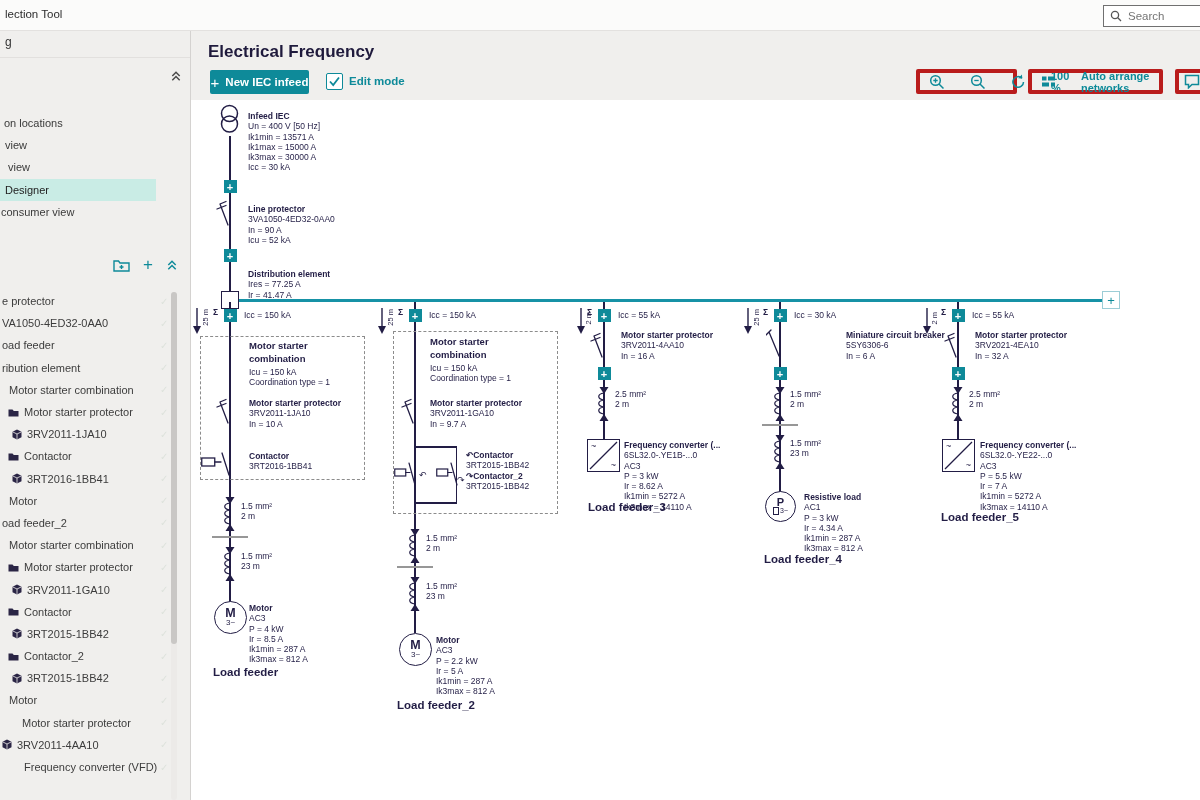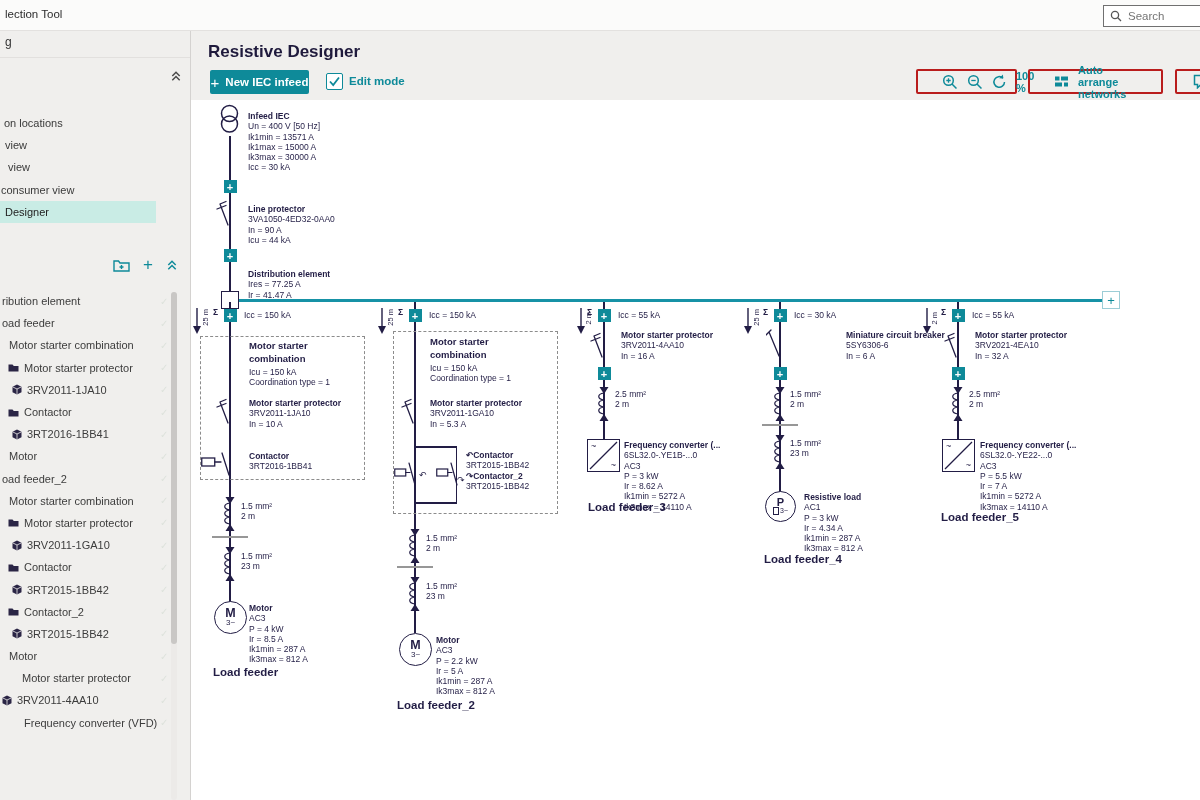--- a/index.html
+++ b/index.html
@@ -29,22 +29,22 @@
   .sb-track{position:absolute;left:171px;top:262px;width:6px;height:508px;background:#eceae8;border-radius:3px;}
   .sb-thumb{position:absolute;left:171px;top:262px;width:6px;height:352px;background:#c9c7c5;border-radius:3px;}
   
   #main{position:absolute;left:190px;top:30px;width:1010px;height:770px;background:#f0efed;}
   #pageTitle{position:absolute;left:18px;top:12px;font-size:17px;font-weight:700;color:#1f1a3c;}
   .btn-primary{position:absolute;left:20px;top:40px;width:99px;height:24px;background:#0e8a99;border-radius:2px;
     display:flex;align-items:center;justify-content:center;gap:6px;color:#fff;font-size:11.5px;font-weight:700;cursor:pointer;}
   .btn-primary .plus{font-size:15px;font-weight:400;}
   #editChk{position:absolute;left:136px;top:43px;width:15px;height:15px;border:1.5px solid #0e8a99;border-radius:2px;background:#fff;cursor:pointer;}
   #editLbl{position:absolute;left:159px;top:45px;font-size:11.5px;font-weight:700;color:#0e8a99;}
-  .tool-group{position:absolute;top:39px;height:25px;border:2px solid #b91c1c;border-radius:2px;background:transparent;
-    display:flex;align-items:center;gap:9px;padding:0 24px;box-sizing:border-box;color:#0e8a99;font-size:11px;font-weight:700;}
+  .tool-group{position:absolute;top:39px;height:25px;border:4px solid #b91c1c;border-radius:2px;background:transparent;
+    display:flex;align-items:center;gap:25px;padding:0 9px;box-sizing:border-box;color:#0e8a99;font-size:11px;font-weight:700;}
   #zoomGroup{left:726px;width:101px;}
   #arrangeBtn{left:838px;width:135px;cursor:pointer;}
   #commentBtn{left:985px;width:33px;justify-content:center;cursor:pointer;}
   .ticon{cursor:pointer;display:flex;}
   
   #canvas{position:absolute;left:190px;top:100px;width:1010px;height:700px;background:#fff;z-index:1;}
   #diagram{position:absolute;left:0;top:0;width:1200px;height:800px;z-index:5;pointer-events:none;}
   #diagram [data-interactable="true"]{pointer-events:auto;cursor:pointer;}
   .vline{position:absolute;width:1.5px;background:#221d45;}
   .hline{position:absolute;height:1.5px;background:#221d45;}
@@ -101,48 +101,56 @@
   <div id="navList" data-interactable="false">
     <div class="nav-row p4" data-interactable="true">
         <span data-interactable="false">on locations</span>
       </div>
     <div class="nav-row p5" data-interactable="true">
         <span data-interactable="false">view</span>
       </div>
     <div class="nav-row p8" data-interactable="true">
         <span data-interactable="false">view</span>
       </div>
+    <div class="nav-row sel p5" data-interactable="true">
+        <span data-interactable="false">Designer</span>
+      </div>
     <div class="nav-row p1" data-interactable="true">
         <span data-interactable="false">consumer view</span>
-      </div>
-    <div class="nav-row sel p5" data-interactable="true">
-        <span data-interactable="false">Designer</span>
       </div>
   </div>
   <div id="actionRow" data-interactable="false">
     <span class="ticon" data-interactable="true">
         <svg width="17" height="14" viewBox="0 0 17 14">
           <path d="M1 3 h4.5 l1.5 2 H16 v8 H1 Z" fill="none" stroke="#0e8a99" stroke-width="1.4"></path>
           <path d="M8.5 7 v4 M6.5 9 h4" stroke="#0e8a99" stroke-width="1.4"></path>
         </svg>
       </span>
     <span class="plus-action" data-interactable="true">+</span>
     <span class="ticon" data-interactable="true">
         <svg width="12" height="12" viewBox="0 0 13 13">
           <path d="M2.5 6.5 L6.5 2.5 L10.5 6.5 M2.5 11 L6.5 7 L10.5 11" fill="none" stroke="#0e8a99" stroke-width="1.6"></path>
         </svg>
       </span>
   </div>
   <div id="tree" data-interactable="false">
       <div class="trow p2" data-interactable="true">
-        <span data-interactable="false">ribution element</span>
+        <span data-interactable="false">e protector</span>
+        <span class="chk" data-interactable="false">✓</span>
+      </div>
+      <div class="trow p2" data-interactable="true">
+        <span data-interactable="false">VA1050-4ED32-0AA0</span>
         <span class="chk" data-interactable="false">✓</span>
       </div>
       <div class="trow p2" data-interactable="true">
         <span data-interactable="false">oad feeder</span>
+        <span class="chk" data-interactable="false">✓</span>
+      </div>
+      <div class="trow p2" data-interactable="true">
+        <span data-interactable="false">ribution element</span>
         <span class="chk" data-interactable="false">✓</span>
       </div>
       <div class="trow p9" data-interactable="true">
         <span data-interactable="false">Motor starter combination</span>
         <span class="chk" data-interactable="false">✓</span>
       </div>
       <div class="trow p8" data-interactable="true">
         <svg data-interactable="false" width="11" height="9" viewBox="0 0 11 9">
           <path d="M0.5 1.5 H4.5 L5.8 3 H10.5 V8.5 H0.5 Z" fill="#2a2545"></path>
         </svg>
@@ -248,21 +256,21 @@
       <div class="trow p24" data-interactable="true">
         <span data-interactable="false">Frequency converter (VFD)</span>
         <span class="chk" data-interactable="false">✓</span>
       </div>
     </div>
   <div class="sb-track" data-interactable="true"></div>
   <div class="sb-thumb" data-interactable="true"></div>
 </div>
 
 <div id="main" data-interactable="false">
-  <div id="pageTitle" data-interactable="false">Resistive Designer</div>
+  <div id="pageTitle" data-interactable="false">Electrical Frequency</div>
   <div class="btn-primary" data-interactable="true">
     <span class="plus" data-interactable="false">+</span>
     <span data-interactable="false">New IEC infeed</span>
   </div>
   <div id="editChk" data-interactable="true">
     <svg data-interactable="false" width="15" height="15" viewBox="0 0 15 15">
         <path d="M3 7.5 L6.2 11 L12 3.5" fill="none" stroke="#0e8a99" stroke-width="1.8"></path>
       </svg>
   </div>
   <span id="editLbl" data-interactable="false">Edit mode</span>
@@ -332,21 +340,21 @@
   <div class="plus13" style="left:223.5px;top:180px" data-interactable="true">+</div>
 
   <svg class="abs" style="left:216px;top:196px" width="16" height="30" viewBox="0 0 16 30" data-interactable="true">
       <path d="M12 29 L4 8 M1 13 L10 9.5 M4 8 L10 5.5" fill="none" stroke="#221d45" stroke-width="1.3" stroke-linecap="round"></path>
     </svg>
   <div class="tb" style="left:248px;top:204px" data-interactable="false">
       <div class="nm">Line protector</div>
       <div>
         <div>3VA1050-4ED32-0AA0</div>
         <div>In = 90 A</div>
-        <div>Icu = 44 kA</div>
+        <div>Icu = 52 kA</div>
       </div>
     </div>
   <div class="plus13" style="left:223.5px;top:249px" data-interactable="true">+</div>
 
   <div class="tb" style="left:248px;top:269px" data-interactable="false">
       <div class="nm">Distribution element</div>
       <div>
         <div>Ires = 77.25 A</div>
         <div>Ir = 41.47 A</div>
       </div>
@@ -480,21 +488,21 @@
         <div>Coordination type = 1</div>
       </div>
     </div>
   <svg class="abs" style="left:401px;top:394px" width="16" height="30" viewBox="0 0 16 30" data-interactable="true">
       <path d="M12 29 L4 8 M1 13 L10 9.5 M4 8 L10 5.5" fill="none" stroke="#221d45" stroke-width="1.3" stroke-linecap="round"></path>
     </svg>
   <div class="tb" style="left:430px;top:398px" data-interactable="false">
       <div class="nm">Motor starter protector</div>
       <div>
         <div>3RV2011-1GA10</div>
-        <div>In = 5.3 A</div>
+        <div>In = 9.7 A</div>
       </div>
     </div>
   <svg class="abs" style="left:394px;top:460px" width="24" height="26" viewBox="0 0 24 26" data-interactable="true">
       <rect x="0.75" y="9" width="11" height="7" fill="none" stroke="#221d45" stroke-width="1.2"></rect>
       <path d="M11.75 12.5 L16 12.5 M21 25 L15 3" fill="none" stroke="#221d45" stroke-width="1.2" stroke-linecap="round"></path>
     </svg>
   <svg class="abs" style="left:436px;top:460px" width="24" height="26" viewBox="0 0 24 26" data-interactable="true">
       <rect x="0.75" y="9" width="11" height="7" fill="none" stroke="#221d45" stroke-width="1.2"></rect>
       <path d="M11.75 12.5 L16 12.5 M21 25 L15 3" fill="none" stroke="#221d45" stroke-width="1.2" stroke-linecap="round"></path>
     </svg>

